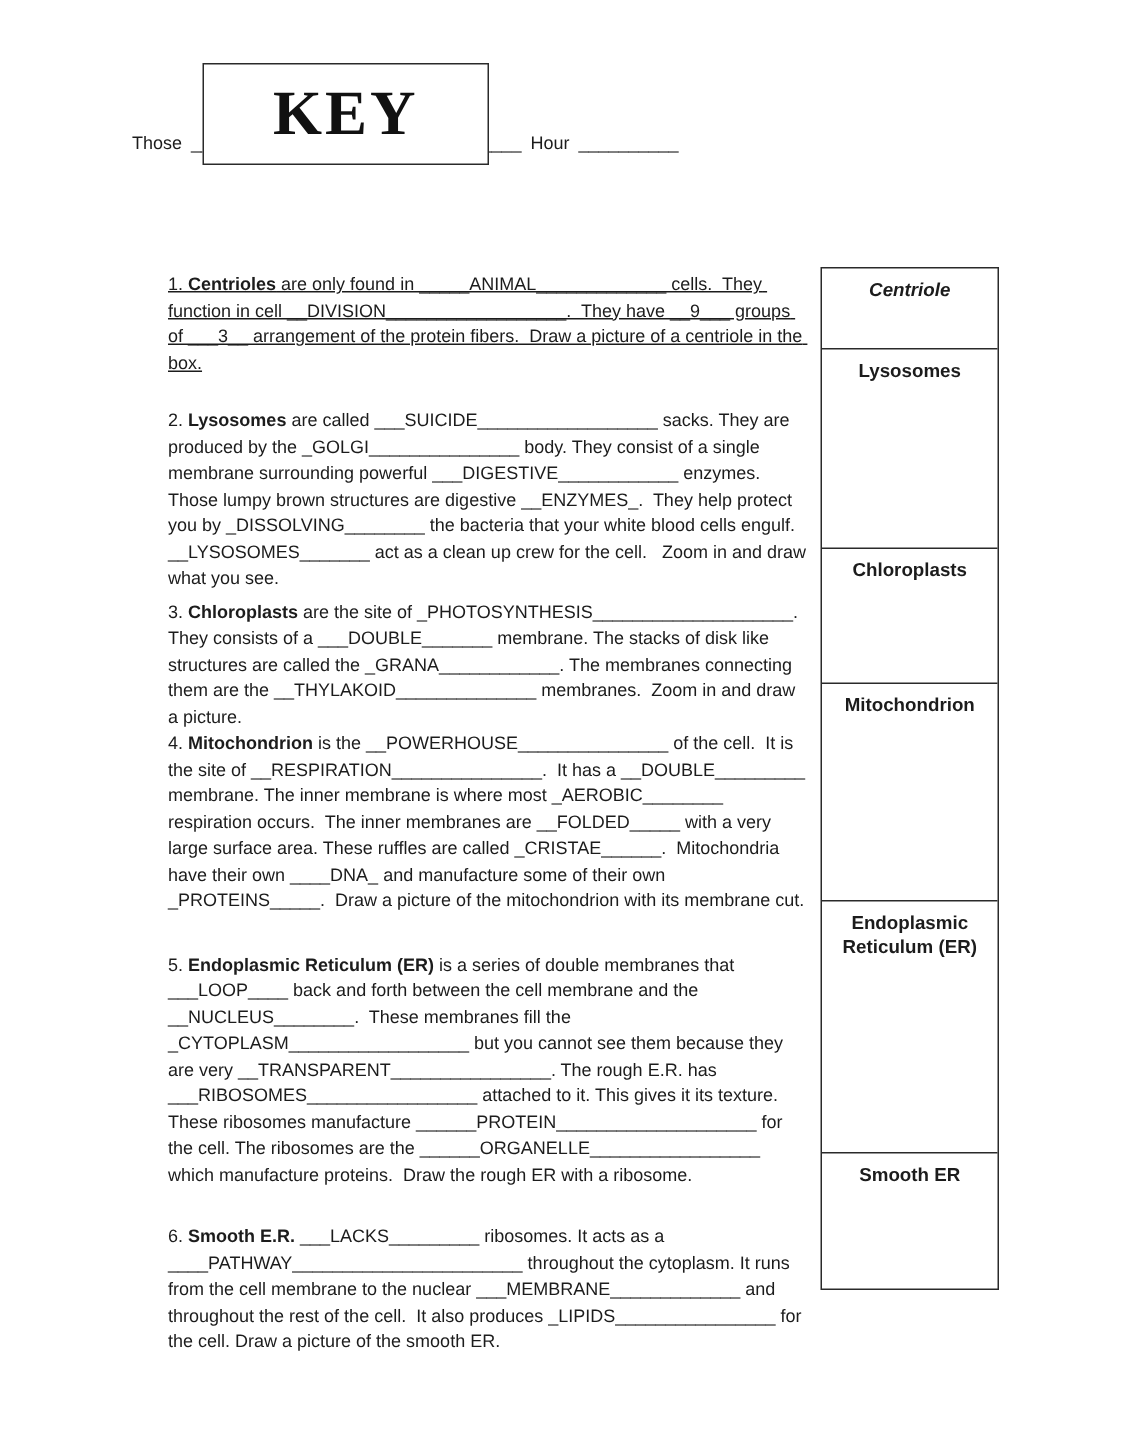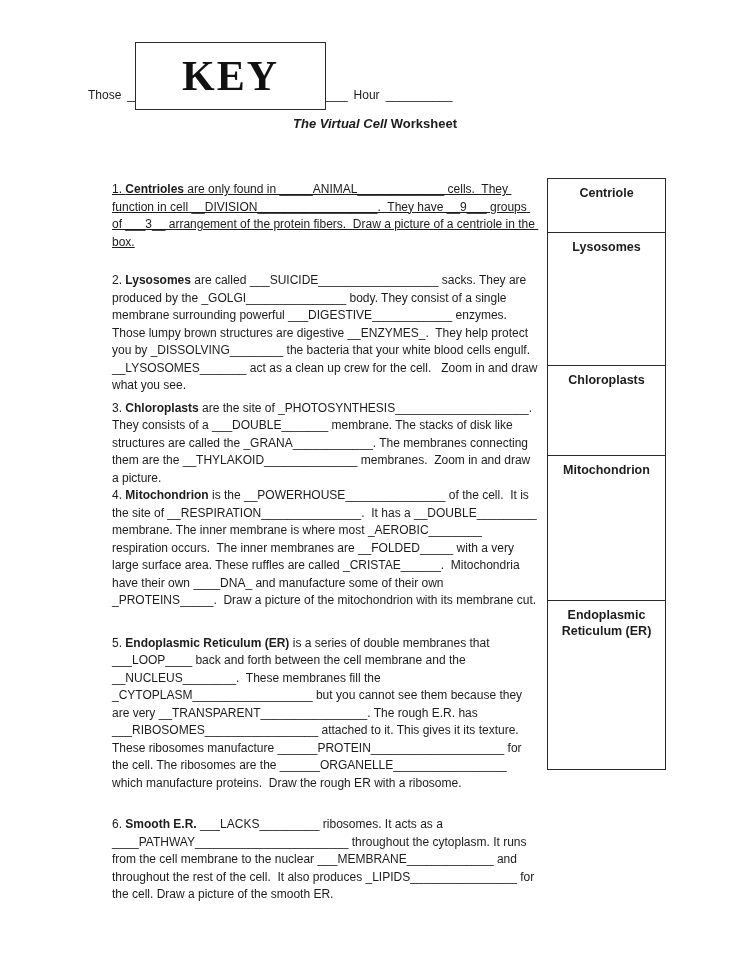--- a/index.html
+++ b/index.html
@@ -100,39 +100,38 @@
     padding-top: 4px;
     text-align: center;
   }
   .box:last-child { border-bottom: none; }
   .box .box-label {
     font-weight: bold;
     font-size: 12.5px;
     line-height: 16px;
     padding: 2px 4px;
   }
-  .box-1 { height: 54px; }
+  .box-1 { height: 54px; font-style: italic; }
   .box-2 { height: 133px; }
   .box-3 { height: 90px; }
   .box-4 { height: 145px; }
   .box-5 { height: 168px; }
   .box-6 { height: 90px; }
 </style>
 </head>
 <body>
 
 <div class="page">
 
   <div class="key-box">
     <span class="key-text">KEY</span>
   </div>
 
   <div class="name-row"><span>Those</span><span class="gap"></span><span>_________________________________</span><span class="gap"></span><span>Hour</span><span class="gap"></span><span>__________</span></div>
 
-  <div class="title-row"><span class="t-ital">The Virtual Cell</span><span class="t-rest"> Worksheet</span></div>
 
 
   <div class="questions">
 
     <p class="question q1"><span>1. </span><b>Centrioles</b><span> are only found in _____ANIMAL_____________ cells.  They function in cell __DIVISION__________________.  They have __9___ groups of ___3__ arrangement of the protein fibers.  Draw a picture of a centriole in the box.</span></p>
 
     <p class="question q2"><span>2. </span><b>Lysosomes</b><span> are called ___SUICIDE__________________ sacks. They are produced by the _GOLGI_______________ body. They consist of a single membrane surrounding powerful ___DIGESTIVE____________ enzymes. Those lumpy brown structures are digestive __ENZYMES_.  They help protect you by _DISSOLVING________ the bacteria that your white blood cells engulf. __LYSOSOMES_______ act as a clean up crew for the cell.   Zoom in and draw what you see.</span></p>
 
     <p class="question q3"><span>3. </span><b>Chloroplasts</b><span> are the site of _PHOTOSYNTHESIS____________________.  They consists of a ___DOUBLE_______ membrane. The stacks of disk like structures are called the _GRANA____________. The membranes connecting them are the __THYLAKOID______________ membranes.  Zoom in and draw a picture.</span></p>
 
@@ -153,15 +152,18 @@
     </div>
     <div class="box box-3">
       <div class="box-label">Chloroplasts</div>
     </div>
     <div class="box box-4">
       <div class="box-label">Mitochondrion</div>
     </div>
     <div class="box box-5">
       <div class="box-label">Endoplasmic Reticulum (ER)</div>
     </div>
+    <div class="box box-6">
+      <div class="box-label">Smooth ER</div>
+    </div>
   </div>
 
 </div>
 
 </body></html>

